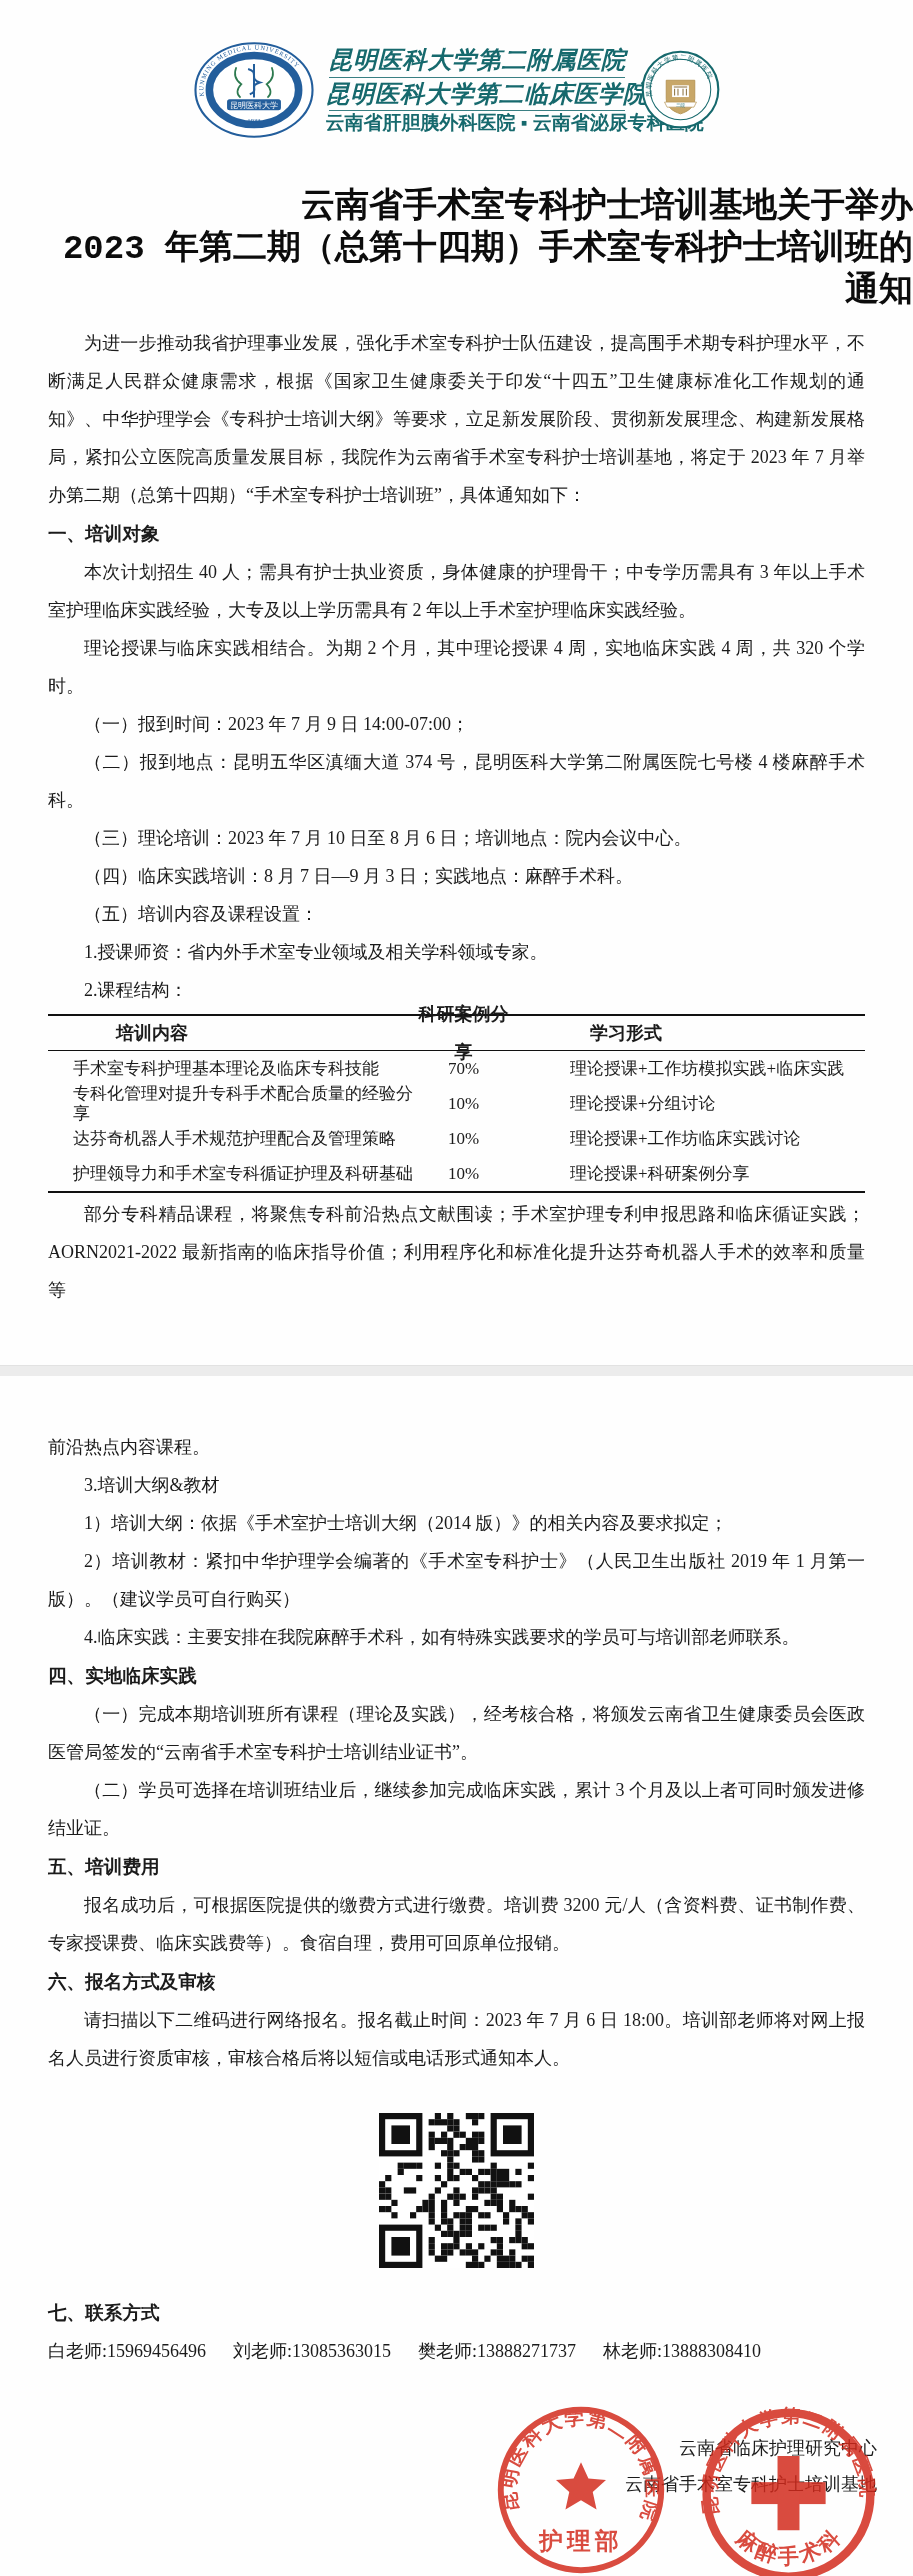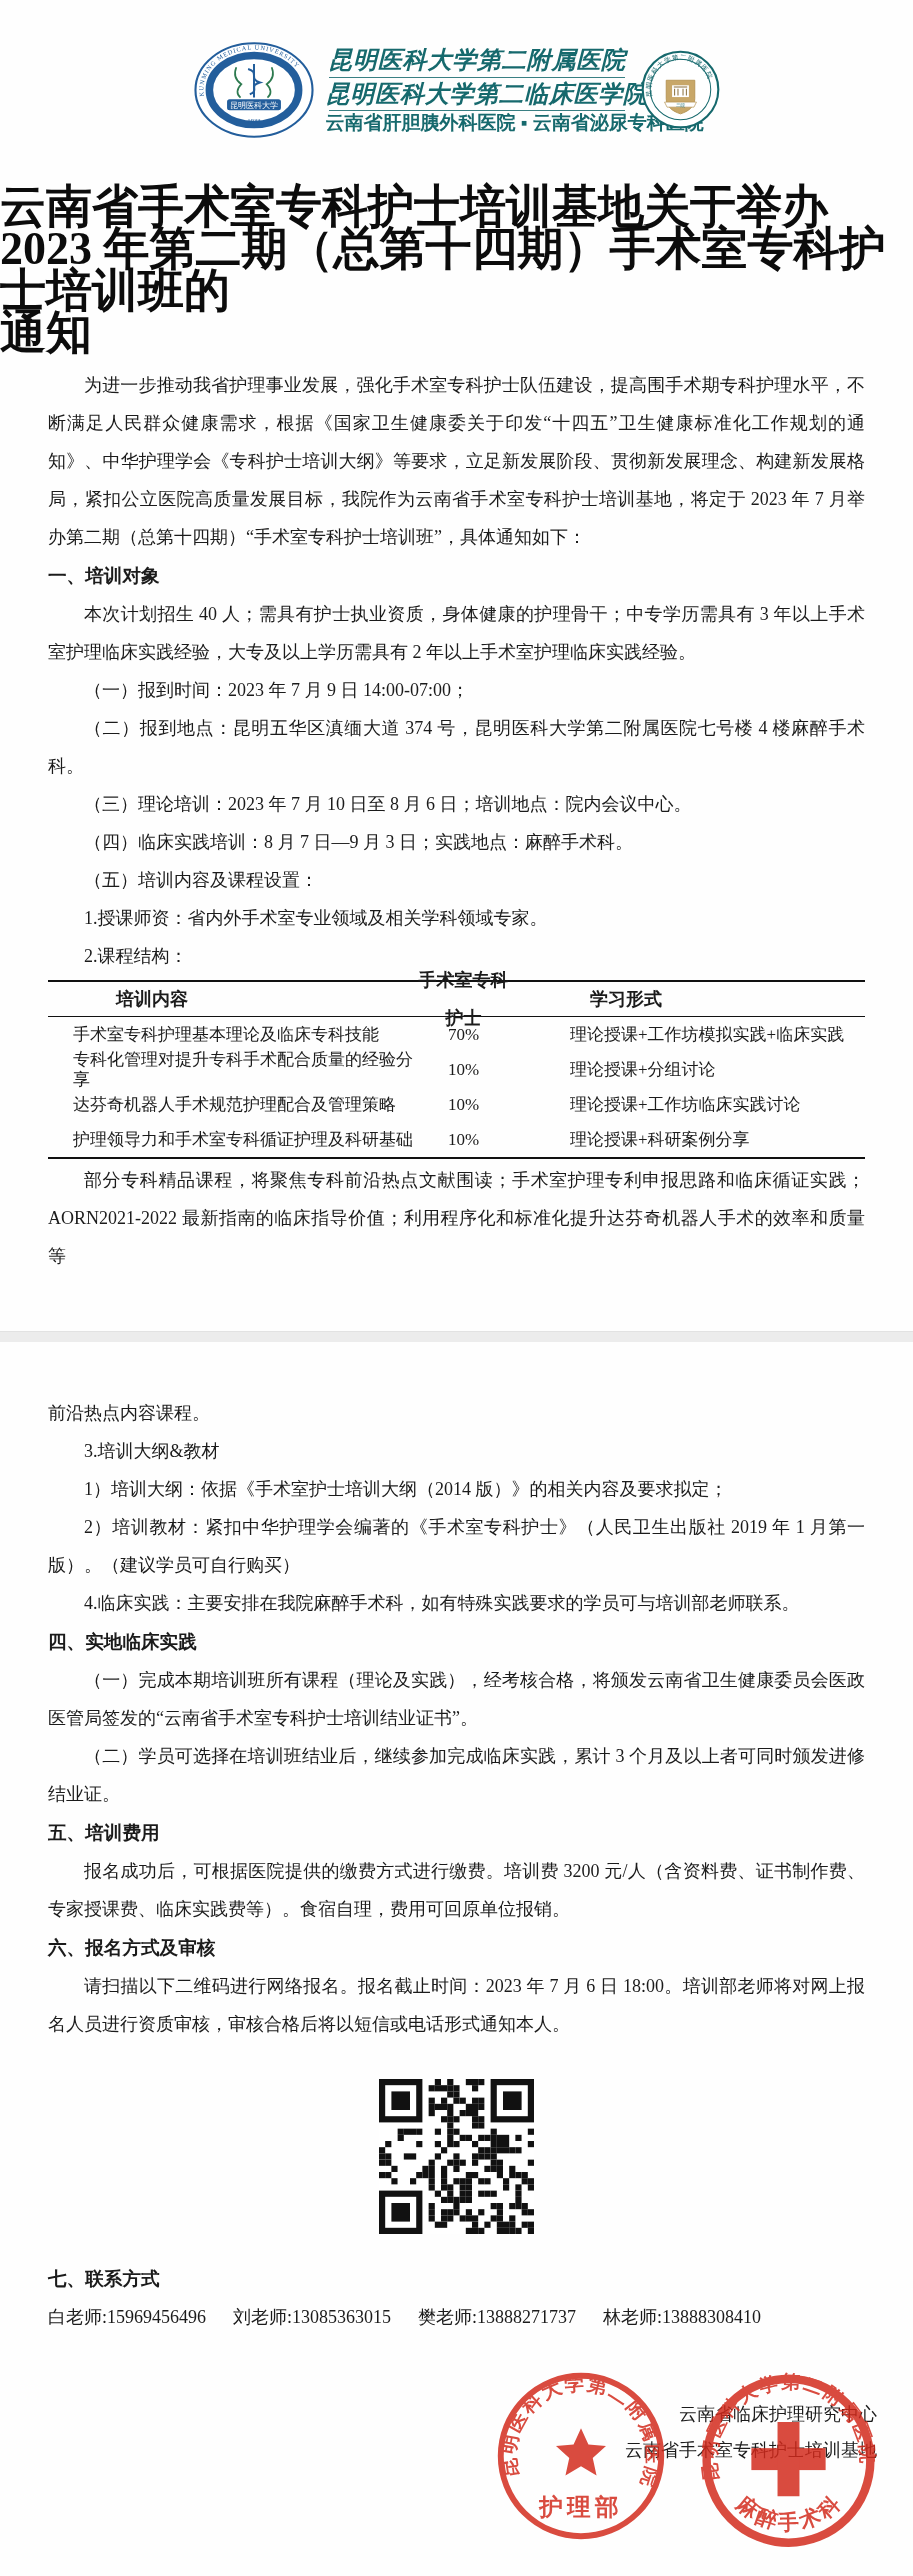--- a/index.html
+++ b/index.html
@@ -7,21 +7,21 @@
         font-family:"Liberation Serif","DejaVu Serif",serif;color:#1b1b1b;}
   
   .header{margin-top:39px;display:flex;justify-content:center;align-items:center;gap:12px;height:101px;}
   .hdr-center{width:303px;text-align:center;color:#16696d;}
   .hdr-callig{font-family:"Liberation Serif","DejaVu Serif",serif;font-weight:bold;font-style:italic;
               font-size:24px;line-height:29px;letter-spacing:0.8px;white-space:nowrap;}
   .hdr-rule{height:0;border-top:1.7px solid rgba(22,105,109,.85);margin:1.7px 3.4px;}
   .hdr-sub{font-family:"Liberation Sans","DejaVu Sans",sans-serif;font-weight:bold;
            font-size:19px;line-height:18.6px;margin-top:2.5px;white-space:nowrap;}
   
-  .title{margin-top:46px;text-align:left;font-weight:bold;font-size:46px;line-height:42px;color:#0c0c0c;}
+  .title{margin-top:46px;text-align:right;font-weight:bold;font-size:34px;line-height:42px;color:#0c0c0c;font-family:Liberation Mono, monospace;}
   
   .content{padding:0 48px;font-size:18px;line-height:38px;text-align:justify;}
   .content p{margin:0;}
   .p-ind{text-indent:2em;}
   .sec-h{font-family:"Liberation Sans","DejaVu Sans",sans-serif;font-weight:bold;
          font-size:18.6px;line-height:39px;margin:0;}
   
   .ctable{margin:5px 0 1.7px 0;border-top:2.5px solid #111;border-bottom:2.5px solid #111;}
   .ctable .hrow{display:flex;align-items:center;height:34px;border-bottom:1.7px solid #111;
                 font-family:"Liberation Sans","DejaVu Sans",sans-serif;font-weight:bold;font-size:18px;}
@@ -96,33 +96,34 @@
     <div>2023 年第二期（总第十四期）手术室专科护士培训班的</div>
     <div>通知</div>
   </div>
 
   <div class="content">
     <p class="p-ind" style="margin-top:12px">为进一步推动我省护理事业发展，强化手术室专科护士队伍建设，提高围手术期专科护理水平，不断满足人民群众健康需求，根据《国家卫生健康委关于印发“十四五”卫生健康标准化工作规划的通知》、中华护理学会《专科护士培训大纲》等要求，立足新发展阶段、贯彻新发展理念、构建新发展格局，紧扣公立医院高质量发展目标，我院作为云南省手术室专科护士培训基地，将定于 2023 年 7 月举办第二期（总第十四期）“手术室专科护士培训班”，具体通知如下：</p>
 
     <p class="sec-h">一、培训对象</p>
     <p class="p-ind">本次计划招生 40 人；需具有护士执业资质，身体健康的护理骨干；中专学历需具有 3 年以上手术室护理临床实践经验，大专及以上学历需具有 2 年以上手术室护理临床实践经验。</p>
 
+    <p class="p-ind">理论授课与临床实践相结合。为期 2 个月，其中理论授课 4 周，实地临床实践 4 周，共 320 个学时。</p>
 
     <p class="p-ind">（一）报到时间：2023 年 7 月 9 日 14:00-07:00；</p>
     <p class="p-ind">（二）报到地点：昆明五华区滇缅大道 374 号，昆明医科大学第二附属医院七号楼 4 楼麻醉手术科。</p>
     <p class="p-ind">（三）理论培训：2023 年 7 月 10 日至 8 月 6 日；培训地点：院内会议中心。</p>
     <p class="p-ind">（四）临床实践培训：8 月 7 日—9 月 3 日；实践地点：麻醉手术科。</p>
     <p class="p-ind">（五）培训内容及课程设置：</p>
     <p class="p-ind">1.授课师资：省内外手术室专业领域及相关学科领域专家。</p>
     <p class="p-ind">2.课程结构：</p>
 
     <div class="ctable">
       <div class="hrow">
         <div class="c1">培训内容</div>
-        <div class="c2">手术室专科护士</div>
+        <div class="c2">科研案例分享</div>
         <div class="c3">学习形式</div>
       </div>
       <div class="drow">
         <div class="c1">手术室专科护理基本理论及临床专科技能</div>
         <div class="c2">70%</div>
         <div class="c3">理论授课+工作坊模拟实践+临床实践</div>
       </div>
       <div class="drow">
         <div class="c1">专科化管理对提升专科手术配合质量的经验分享</div>
         <div class="c2">10%</div>

